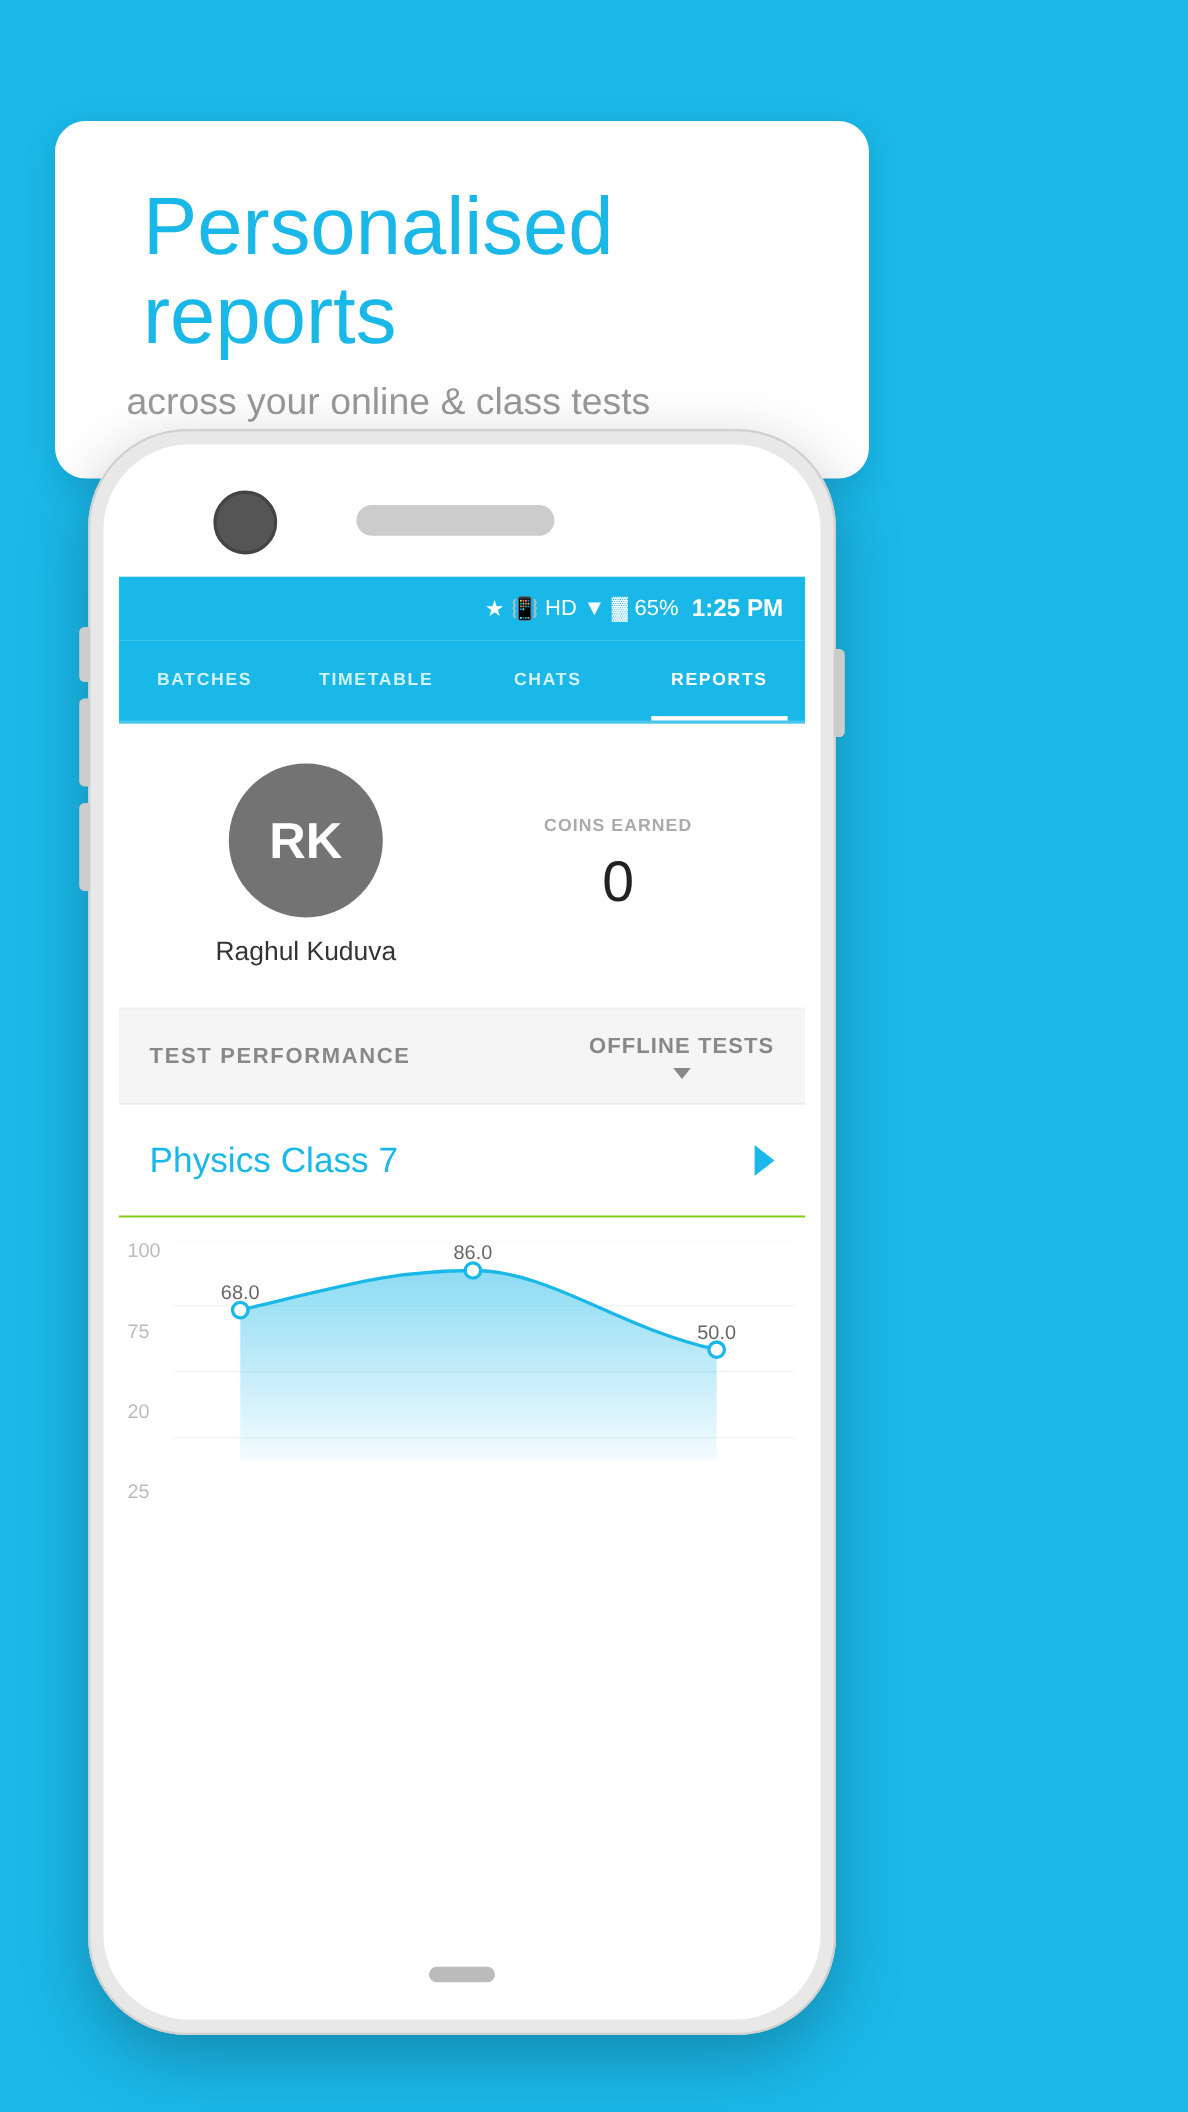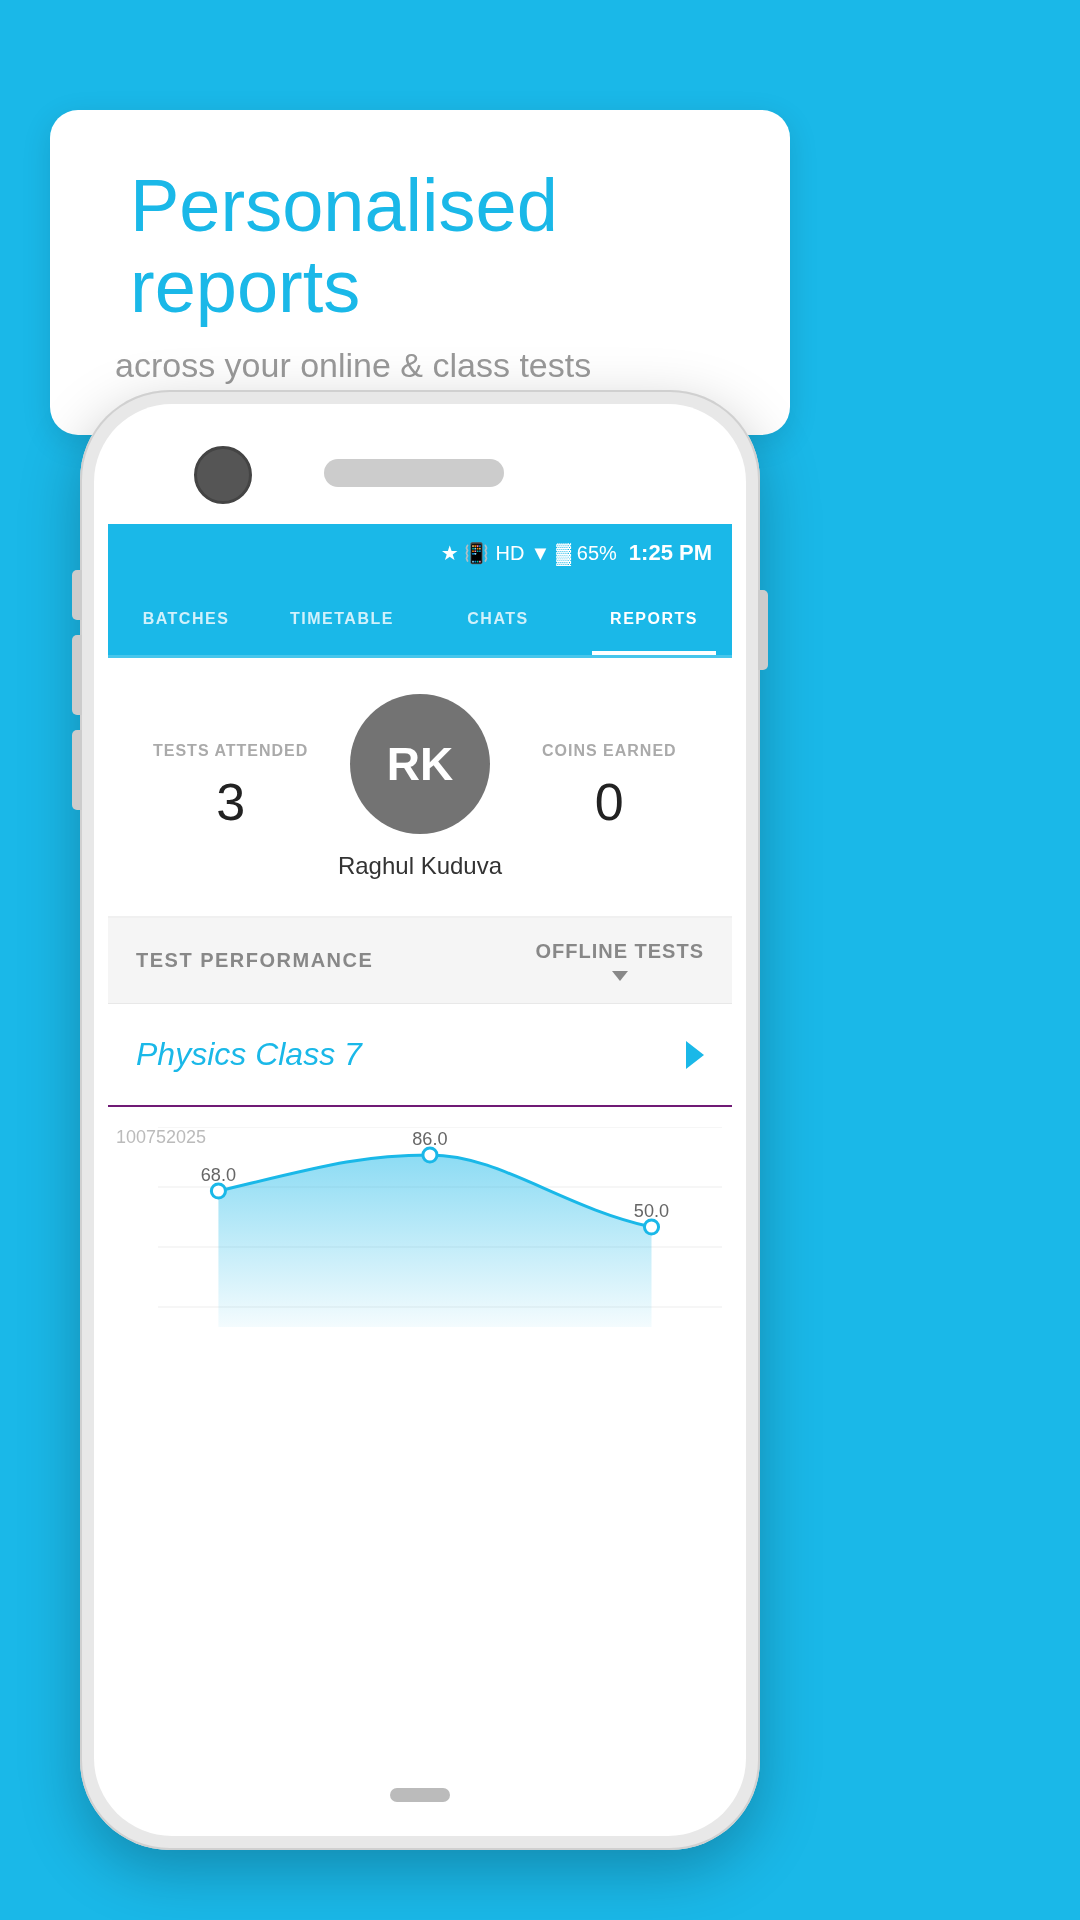--- a/index.html
+++ b/index.html
@@ -279,22 +279,21 @@
       border-right: 8px solid transparent;
       border-top: 10px solid #888;
     }
 
     
     .class-row {
       padding: 32px 28px;
       display: flex;
       align-items: center;
       justify-content: space-between;
-      border-bottom: 2px solid #701a75;
-      font-style: italic;
+      border-bottom: 2px solid #84cc16;
     }
 
     .class-name {
       font-size: 32px;
       color: #1ab8e8;
       font-weight: 500;
     }
 
     .chevron-right {
       width: 0;
@@ -311,21 +310,21 @@
       position: relative;
       height: 280px;
       overflow: hidden;
     }
 
     .chart-y-labels {
       position: absolute;
       left: 8px;
       top: 20px;
       display: flex;
-      flex-direction: row;
+      flex-direction: column;
       justify-content: space-between;
       height: 240px;
     }
 
     .y-label {
       font-size: 18px;
       color: #bbb;
     }
 
     .chart-svg {
@@ -420,24 +419,20 @@
           </div>
           <div class="nav-tab">
             <span>CHATS</span>
           </div>
           <div class="nav-tab active">
             <span>REPORTS</span>
           </div>
         </div>
 
         <div class="profile-section">
-          <div class="stat-block">
-            <div class="stat-label">TESTS ATTENDED</div>
-            <div class="stat-value">3</div>
-          </div>
           <div class="avatar-block">
             <div class="avatar-circle">
               <span>RK</span>
             </div>
             <div class="avatar-name">Raghul Kuduva</div>
           </div>
           <div class="stat-block">
             <div class="stat-label">COINS EARNED</div>
             <div class="stat-value">0</div>
           </div>

